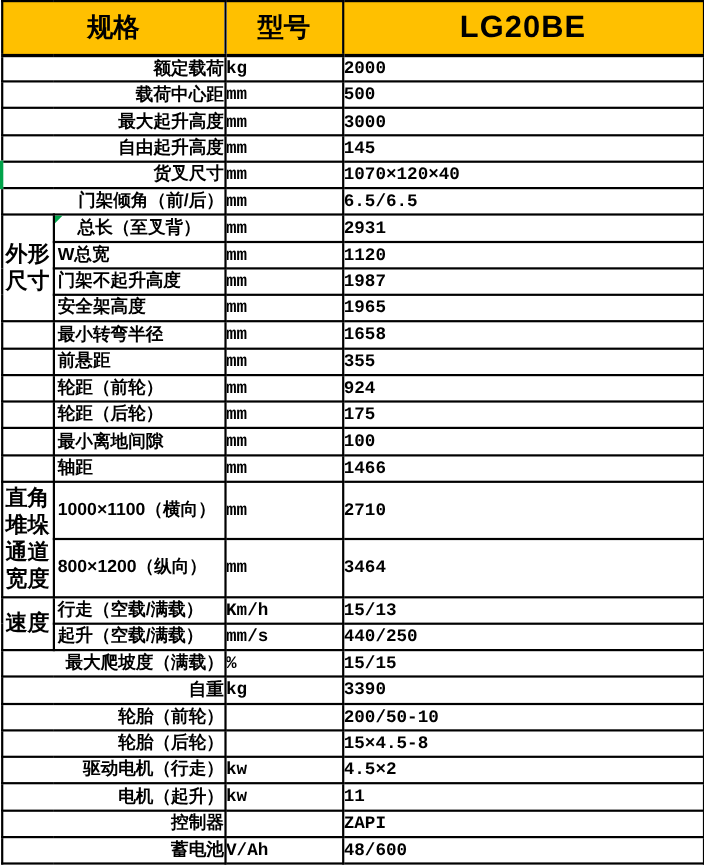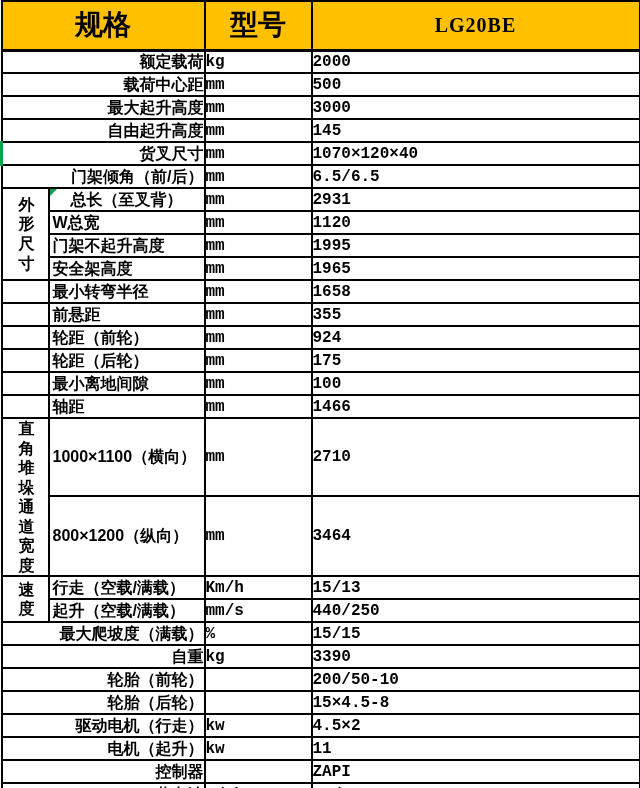--- a/index.html
+++ b/index.html
@@ -6,25 +6,25 @@
   .page{position:relative;width:640px;height:788px;background:#ffffff;overflow:hidden;
         font-family:"Liberation Sans",sans-serif;}
   table.spec{border-collapse:collapse;table-layout:fixed;width:638px;height:786px;
              margin:0;}
   td,th{border:2px solid #000;padding:0;overflow:hidden;color:#000;vertical-align:middle;
         box-sizing:border-box;}
   thead tr{height:49px;}
   tr.h-std{height:23px;}
   tr.h-tall1{height:39px;}
   tr.h-tall2{height:40px;}
-  th{background:var(--header-bg,#FFC000);font-weight:700;font-size:28px;
+  th{background:var(--header-bg,#FFC000);font-weight:700;font-size:24px;
      font-family:Liberation Serif, serif;border-bottom:3px solid #000;}
-  th.model{font-family:Liberation Serif, serif;font-size:20px;letter-spacing:1px;}
-  .group-cell{font-size:16px;font-weight:600;text-align:center;line-height:1.22;
-              padding:0 16px;}
+  th.model{font-family:Liberation Sans, sans-serif;font-size:28px;letter-spacing:1px;}
+  .group-cell{font-size:20px;font-weight:600;text-align:center;line-height:1.22;
+              padding:0 2px;}
   .label-cell{font-size:16px;font-weight:600;line-height:1.1;}
   .label-cell.full{text-align:right;}
   .label-cell.sub{text-align:left;padding-left:3px;position:relative;}
   .label-cell.sub.center{text-align:center;padding-left:0;}
   .unit-cell,.value-cell{font-family:"Liberation Mono",monospace;font-weight:700;
                          font-size:16px;}
   .green-left{border-left:3px solid var(--marker-green,#00A34A);}
   .comment-mark::before{content:'';position:absolute;top:0;left:0;width:0;height:0;
     border-top:7px solid var(--marker-green,#00A34A);border-right:7px solid transparent;}
 </style>
@@ -84,21 +84,21 @@
           <td class="value-cell">2931</td>
         </tr>
         <tr class="h-std">
           <td class="label-cell sub">W总宽</td>
           <td class="unit-cell">mm</td>
           <td class="value-cell">1120</td>
         </tr>
         <tr class="h-std">
           <td class="label-cell sub">门架不起升高度</td>
           <td class="unit-cell">mm</td>
-          <td class="value-cell">1995</td>
+          <td class="value-cell">1987</td>
         </tr>
         <tr class="h-std">
           <td class="label-cell sub">安全架高度</td>
           <td class="unit-cell">mm</td>
           <td class="value-cell">1965</td>
         </tr>
         <tr class="h-std">
           <td rowspan="1" class="group-cell"></td>
           <td class="label-cell sub">最小转弯半径</td>
           <td class="unit-cell">mm</td>

